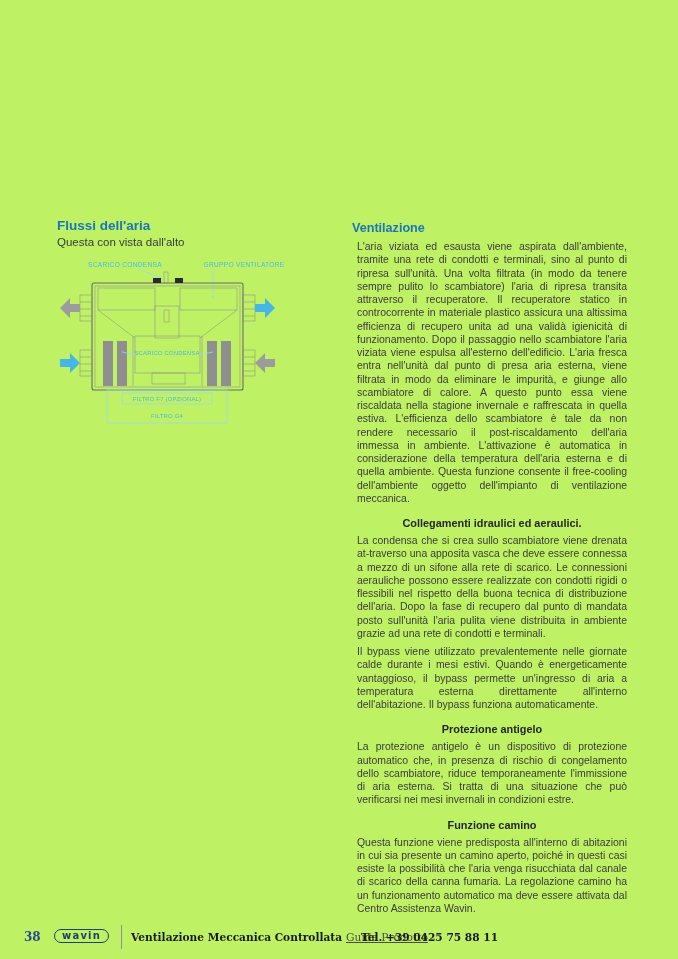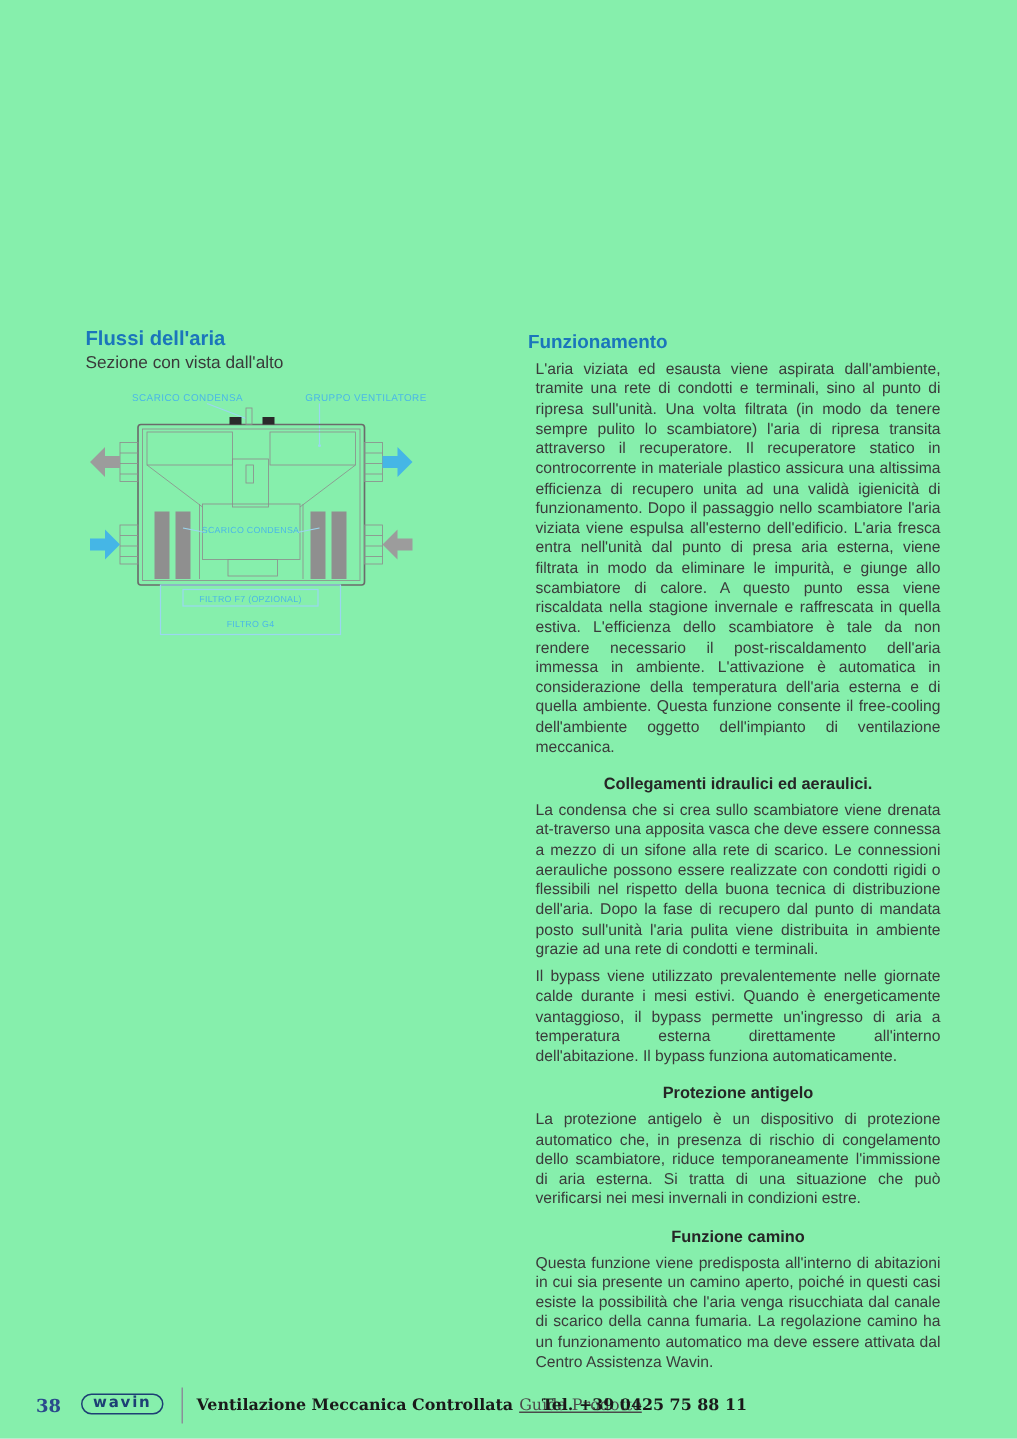--- a/index.html
+++ b/index.html
@@ -1,17 +1,17 @@
 <!DOCTYPE html>
 <html><head>
 <meta charset="utf-8">
 <style>
   html,body{margin:0;padding:0;background:#e8e8e8;}
   .page{
-    position:relative;width:678px;height:959px;background:#86efac;
+    position:relative;width:678px;height:959px;background:#bef264;
     font-family:"Liberation Sans",sans-serif;overflow:hidden;margin:0 auto;
   }
   
   .left-col{position:absolute;left:57px;top:218px;width:260px;}
   .left-title{font-size:13.5px;font-weight:bold;color:#1b75bb;margin:0;}
   .left-subtitle{font-size:11.5px;color:#3a3a3a;margin:3px 0 0 0;}
   .diagram-wrap{position:absolute;left:58px;top:252px;width:252px;height:178px;}
   .diagram-wrap svg{display:block;}
   .dlabel{fill:#4bb8e6;font-size:6.6px;font-family:"Liberation Sans",sans-serif;letter-spacing:.3px;}
   .dlabel-sm{fill:#4bb8e6;font-size:5.9px;font-family:"Liberation Sans",sans-serif;letter-spacing:.2px;}
@@ -35,21 +35,21 @@
   .doc-title .reg{font-weight:normal;color:#4a4a4a;margin-left:4px;text-decoration:underline;}
   .phone{position:absolute;right:50px;top:7px;font-size:10.6px;font-weight:bold;color:#1a1a1a;font-family:"DejaVu Serif",serif;}
 </style>
 </head>
 <body>
 
 <div class="page">
 
   <div class="left-col">
     <h2 class="left-title">Flussi dell'aria</h2>
-    <p class="left-subtitle">Sezione con vista dall'alto</p>
+    <p class="left-subtitle">Questa con vista dall'alto</p>
   </div>
 
   <div class="diagram-wrap">
     <svg width="252" height="178" viewBox="0 0 252 178">
 
       <text x="67" y="15" text-anchor="middle" class="dlabel">SCARICO CONDENSA</text>
       <text x="186" y="15" text-anchor="middle" class="dlabel">GRUPPO VENTILATORE</text>
 
       <polyline points="80,17 106,27" class="dcyanline"></polyline>
       <polyline points="155,17 155,44" class="dcyanline"></polyline>
@@ -115,21 +115,21 @@
       <text x="109" y="103" text-anchor="middle" class="dlabel-sm">SCARICO CONDENSA</text>
 
       <rect x="49" y="138" width="120" height="33" class="dcyanline" fill="none"></rect>
       <rect x="64" y="141" width="90" height="11" class="dcyanline" fill="#ffffff"></rect>
       <text x="109" y="149" text-anchor="middle" class="dlabel-sm">FILTRO F7 (OPZIONAL)</text>
       <text x="109" y="166" text-anchor="middle" class="dlabel-sm">FILTRO G4</text>
     </svg>
   </div>
 
   <div class="right-col">
-    <h3 class="sec-head-main">Funzionamento</h3>
+    <h3 class="sec-head-main">Ventilazione</h3>
     <p class="sec-body">L'aria viziata ed esausta viene aspirata dall'ambiente, tramite una rete di condotti e terminali, sino al punto di ripresa sull'unità. Una volta filtrata (in modo da tenere sempre pulito lo scambiatore) l'aria di ripresa transita attraverso il recuperatore. Il recuperatore statico in controcorrente in materiale plastico assicura una altissima efficienza di recupero unita ad una validà igienicità di funzionamento. Dopo il passaggio nello scambiatore l'aria viziata viene espulsa all'esterno dell'edificio. L'aria fresca entra nell'unità dal punto di presa aria esterna, viene filtrata in modo da eliminare le impurità, e giunge allo scambiatore di calore. A questo punto essa viene riscaldata nella stagione invernale e raffrescata in quella estiva. L'efficienza dello scambiatore è tale da non rendere necessario il post-riscaldamento dell'aria immessa in ambiente. L'attivazione è automatica in considerazione della temperatura dell'aria esterna e di quella ambiente. Questa funzione consente il free-cooling dell'ambiente oggetto dell'impianto di ventilazione meccanica.</p>
 
     <h4 class="sec-head">Collegamenti idraulici ed aeraulici.</h4>
     <p class="sec-body">La condensa che si crea sullo scambiatore viene drenata at-traverso una apposita vasca che deve essere connessa a mezzo di un sifone alla rete di scarico. Le connessioni aerauliche possono essere realizzate con condotti rigidi o flessibili nel rispetto della buona tecnica di distribuzione dell'aria. Dopo la fase di recupero dal punto di mandata posto sull'unità l'aria pulita viene distribuita in ambiente grazie ad una rete di condotti e terminali.</p>
 
     <p class="sec-body">Il bypass viene utilizzato prevalentemente nelle giornate calde durante i mesi estivi. Quando è energeticamente vantaggioso, il bypass permette un'ingresso di aria a temperatura esterna direttamente all'interno dell'abitazione. Il bypass funziona automaticamente.</p>
 
     <h4 class="sec-head">Protezione antigelo</h4>
     <p class="sec-body">La protezione antigelo è un dispositivo di protezione automatico che, in presenza di rischio di congelamento dello scambiatore, riduce temporaneamente l'immissione di aria esterna. Si tratta di una situazione che può verificarsi nei mesi invernali in condizioni estre.</p>
 

